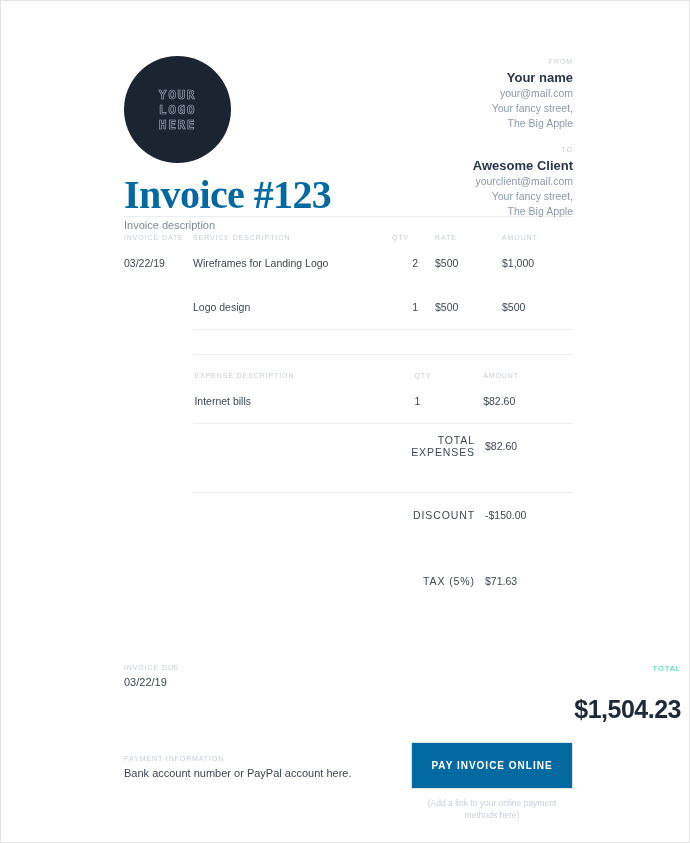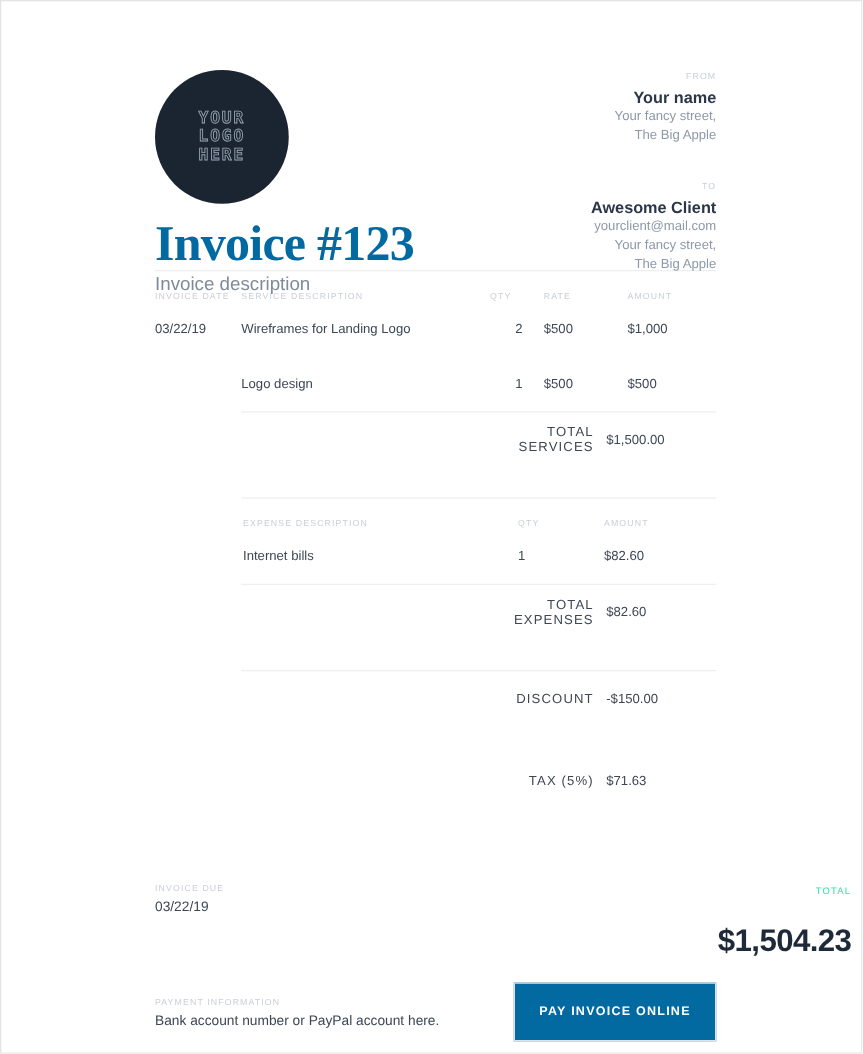--- a/index.html
+++ b/index.html
@@ -96,21 +96,21 @@
   .invoice-title {
     font-size: 40px;
     font-weight: bold;
     color: #0369a1;
     letter-spacing: -0.6px;
     line-height: 38px;
     margin: 0;
     font-family: Liberation Serif, serif;
   }
   .invoice-subtitle {
-    font-size: 15px;
+    font-size: 11px;
     color: #7f8b99;
     margin-top: 5px;
   }
 
   
   .rule-full {
     height: 1px;
     background: #eceef0;
     width: 449px;
   }
@@ -269,20 +269,21 @@
 
       <div class="logo-circle">
         <div class="logo-line">YOUR</div>
         <div class="logo-line">LOGO</div>
         <div class="logo-line">HERE</div>
       </div>
 
       <div class="party-block from">
         <div class="party-kicker">FROM</div>
         <div class="party-name">Your name</div>
+        <div class="party-line">your@mail.com</div>
         <div class="party-line">Your fancy street,</div>
         <div class="party-line">The Big Apple</div>
       </div>
 
       <div class="party-block to">
         <div class="party-kicker">TO</div>
         <div class="party-name">Awesome Client</div>
         <div class="party-line">yourclient@mail.com</div>
         <div class="party-line">Your fancy street,</div>
         <div class="party-line">The Big Apple</div>
@@ -321,30 +322,20 @@
           <td class="c-desc">Logo design</td>
           <td class="c-qty">1</td>
           <td class="c-rate">$500</td>
           <td class="c-amt">$500</td>
         </tr>
       </tbody>
     </table>
 
     <div class="rule-indent"></div>
 
-    <table class="items">
-      <tbody>
-        <tr class="totals-row">
-          <td class="c-date"></td>
-          <td class="c-desc"></td>
-          <td class="total-label" colspan="2">TOTAL SERVICES</td>
-          <td class="c-amt total-value">$1,500.00</td>
-        </tr>
-      </tbody>
-    </table>
 
     <div class="spacer-24"></div>
 
     <div class="rule-indent"></div>
 
     <table class="items">
       <thead>
         <tr>
           <th class="ec-pad"></th>
           <th class="ec-desc">EXPENSE DESCRIPTION</th>

